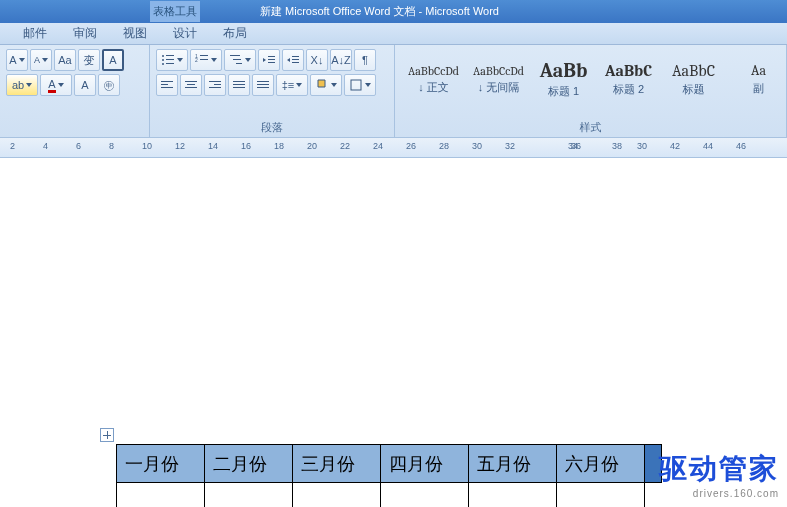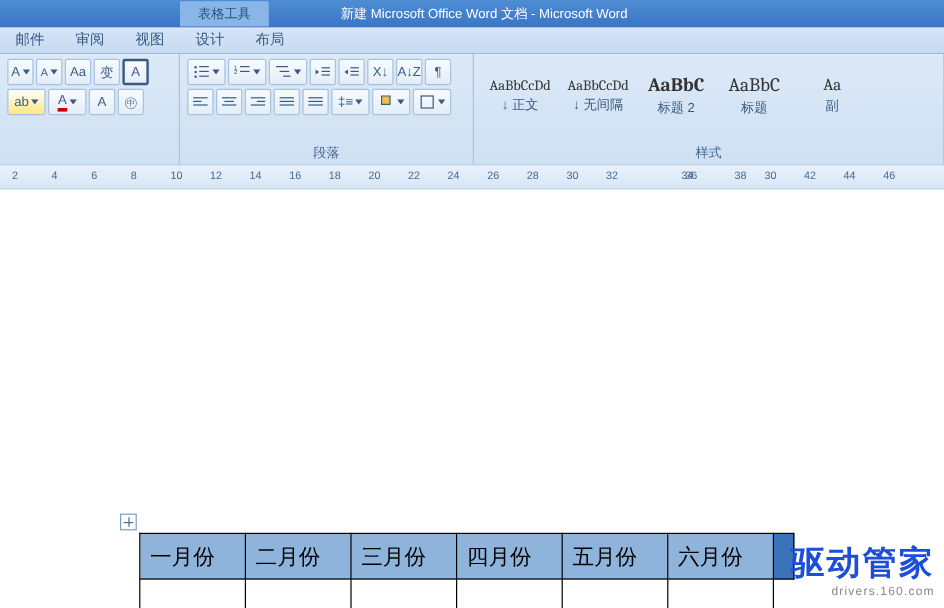--- a/index.html
+++ b/index.html
@@ -1,20 +1,20 @@
 <!DOCTYPE html>
 <html><head>
 <meta charset="utf-8">
 <style>
 *{margin:0;padding:0;box-sizing:border-box;font-family:"Microsoft YaHei","SimSun",sans-serif}
 body{width:787px;height:507px;background:#fff;overflow:hidden;position:relative}
 .title-bar{height:23px;background:linear-gradient(#4e8dd4,#3a75c4);display:flex;align-items:center;color:#fff;font-size:11px}
-.title-bar .tab-group{margin-left:150px;background:#8ab5e8;padding:3px 15px;color:#29537d}
+.title-bar .tab-group{margin-left:150px;background:#8ab5e8;padding:3px 3px;color:#29537d}
 .title-bar .doc-title{margin-left:60px}
-.menu-bar{height:22px;background:linear-gradient(#d7e6f7,#c5daf1);display:flex;align-items:center;border-bottom:1px solid #9db8d9}
+.menu-bar{height:22px;background:linear-gradient(#d7e6f7,#c5daf1);display:flex;align-items:center;padding-left:10px;border-bottom:1px solid #9db8d9}
 .menu-item{padding:0 13px;font-size:12px;color:#3b5a82;cursor:pointer}
 .ribbon{height:93px;background:linear-gradient(#dce9f7,#cfe0f3);display:flex;border-bottom:1px solid #a8c2e0}
 .ribbon-group{border-right:1px solid #a8c2e0;padding:4px 6px;display:flex;flex-direction:column;position:relative}
 .ribbon-group-label{position:absolute;bottom:2px;left:0;right:0;text-align:center;font-size:11px;color:#4a6a92}
 .btn-row{display:flex;gap:2px;margin-bottom:3px}
 .rbtn{width:22px;height:22px;background:linear-gradient(#f8fbfe,#e3edf8);border:1px solid #a8c2e0;border-radius:2px;display:flex;align-items:center;justify-content:center;font-size:11px;color:#3b5a82;cursor:pointer}
 .rbtn.wide{width:32px}
 .rbtn svg{width:14px;height:14px}
 .style-box{width:65px;height:60px;display:flex;flex-direction:column;align-items:center;justify-content:center;border:1px solid transparent;cursor:pointer;padding:2px}
 .style-sample{font-family:Cambria,serif;color:#333}
@@ -177,20 +177,24 @@
     <div id="styles-container" style="display:flex">
         <div class="style-box">
           <div class="style-sample" style="font-size: 12px;">AaBbCcDd</div>
           <div class="style-name">↓ 正文</div>
         </div>
         <div class="style-box">
           <div class="style-sample" style="font-size: 12px;">AaBbCcDd</div>
           <div class="style-name">↓ 无间隔</div>
         </div>
         <div class="style-box">
+          <div class="style-sample" style="font-size: 20px; font-weight: bold;">AaBb</div>
+          <div class="style-name">标题 1</div>
+        </div>
+        <div class="style-box">
           <div class="style-sample" style="font-size: 16px; font-weight: bold;">AaBbC</div>
           <div class="style-name">标题 2</div>
         </div>
         <div class="style-box">
           <div class="style-sample" style="font-size: 16px;">AaBbC</div>
           <div class="style-name">标题</div>
         </div>
         <div class="style-box">
           <div class="style-sample" style="font-size: 14px;">Aa</div>
           <div class="style-name">副</div>

